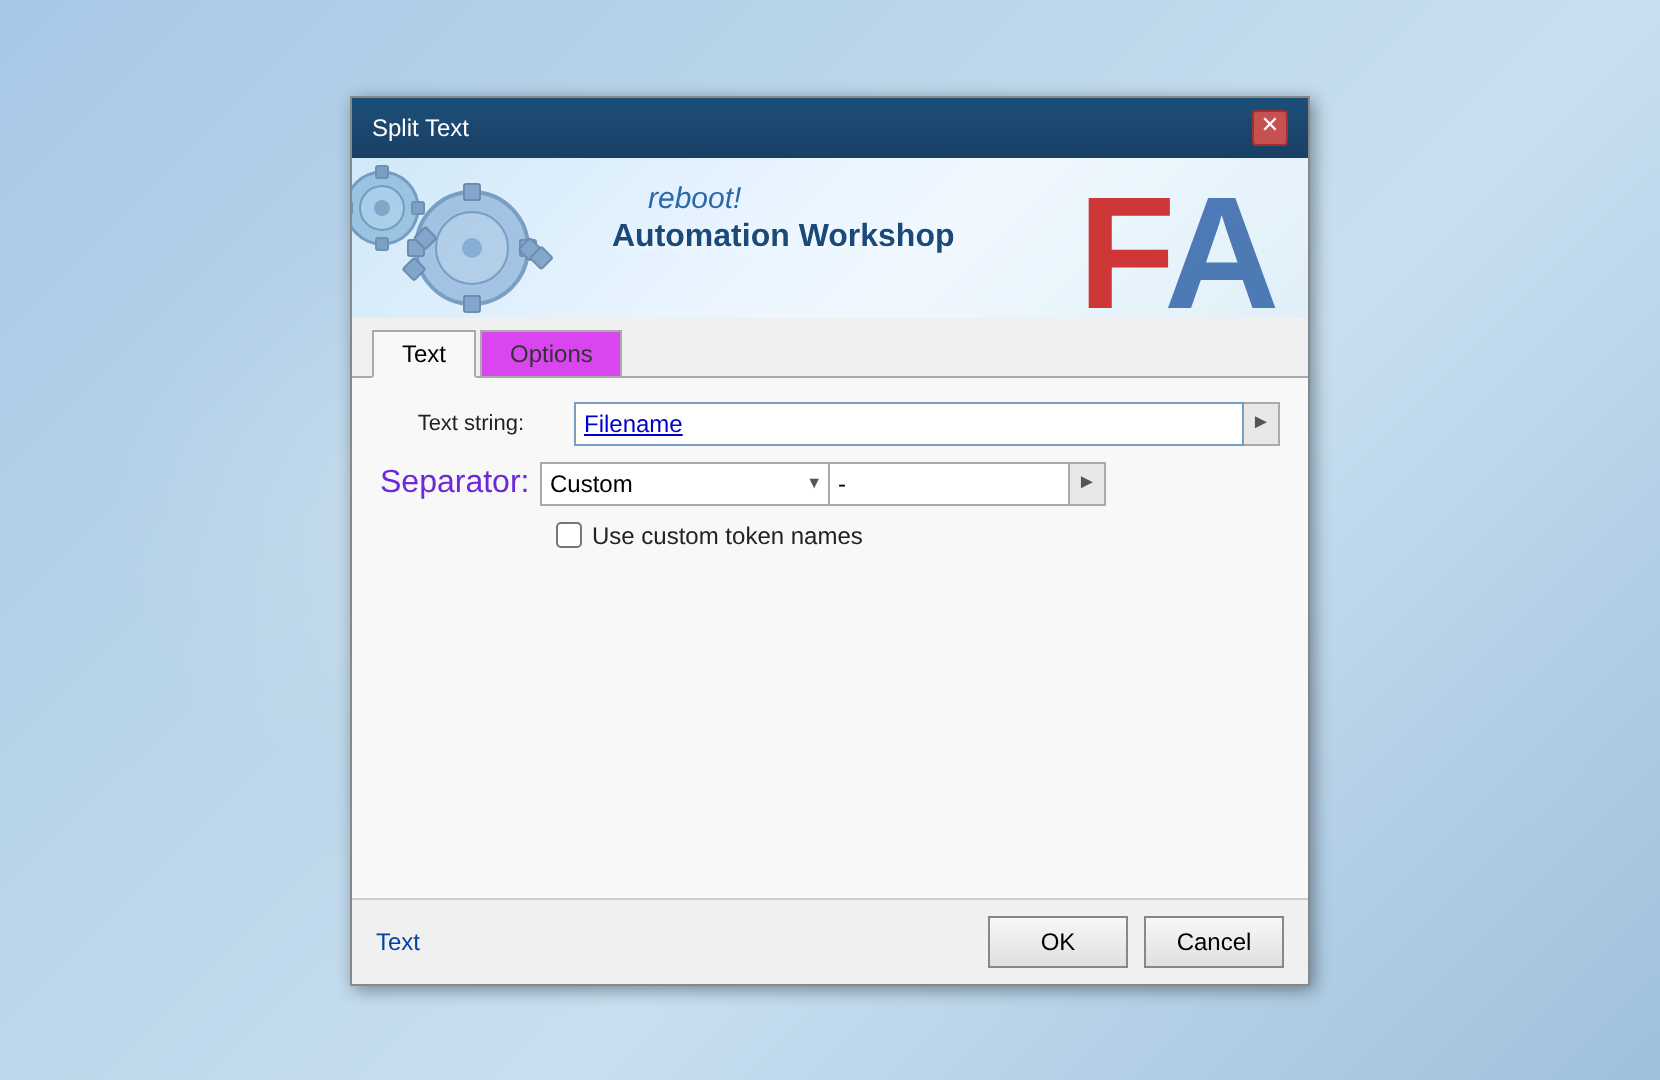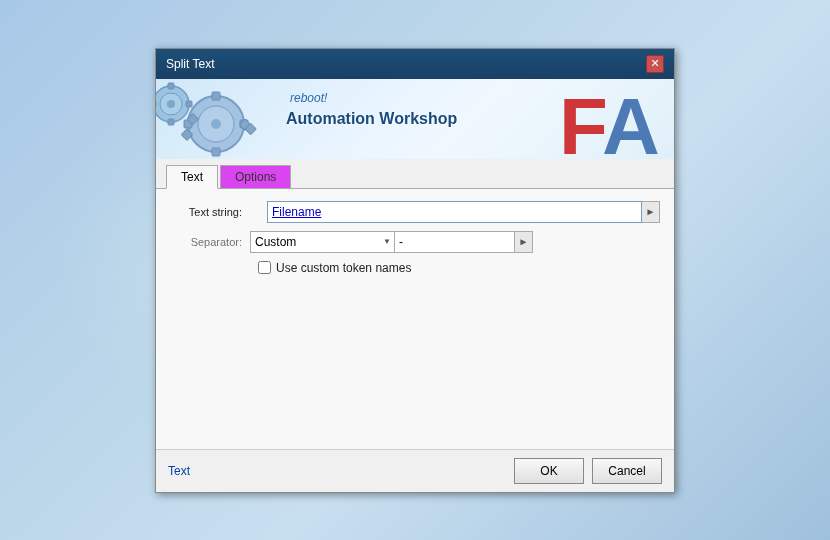--- a/index.html
+++ b/index.html
@@ -24,21 +24,21 @@
       top: 100px;
       left: 50px;
       width: 300px;
       height: 300px;
       border-radius: 50%;
       background: radial-gradient(ellipse, rgba(255,255,255,0.15) 0%, transparent 70%);
       pointer-events: none;
     }
 
     .dialog {
-      width: 520px;
+      width: 480px;
       background: #f0f0f0;
       border: 1px solid #888;
       box-shadow: 2px 2px 8px rgba(0,0,0,0.4);
       position: relative;
     }
 
     .title-bar {
       background: linear-gradient(to bottom, #1c4f78 0%, #1a3f65 100%);
       color: white;
       padding: 6px 10px;
@@ -105,23 +105,23 @@
       transform: translateY(-50%);
       font-size: 16px;
       font-weight: bold;
       color: #1a4a7a;
       text-shadow: 1px 1px 2px rgba(255,255,255,0.8);
       font-family: Arial, sans-serif;
     }
 
     .banner-subtitle {
       position: absolute;
-      left: 134px;
+      left: 148px;
       top: 12px;
-      font-size: 12px;
+      font-size: 15px;
       color: #2a6aaa;
       font-style: italic;
     }
 
     .tabs-row {
       background: #f0f0f0;
       padding: 6px 10px 0 10px;
       display: flex;
       border-bottom: 1px solid #aaa;
       gap: 2px;
@@ -203,24 +203,23 @@
     }
 
     .separator-row {
       display: flex;
       align-items: center;
       margin-bottom: 8px;
     }
 
     .separator-label {
       width: 80px;
-      text-align: right;
       padding-right: 8px;
-      font-size: 11px;
-      color: #737373;
+      font-size: 16px;
+      color: #6d28d9;
     }
 
     .separator-select {
       width: 145px;
       height: 22px;
       border: 1px solid #aaa;
       padding: 1px 4px;
       font-size: 12px;
       background: white;
       -webkit-appearance: none;

